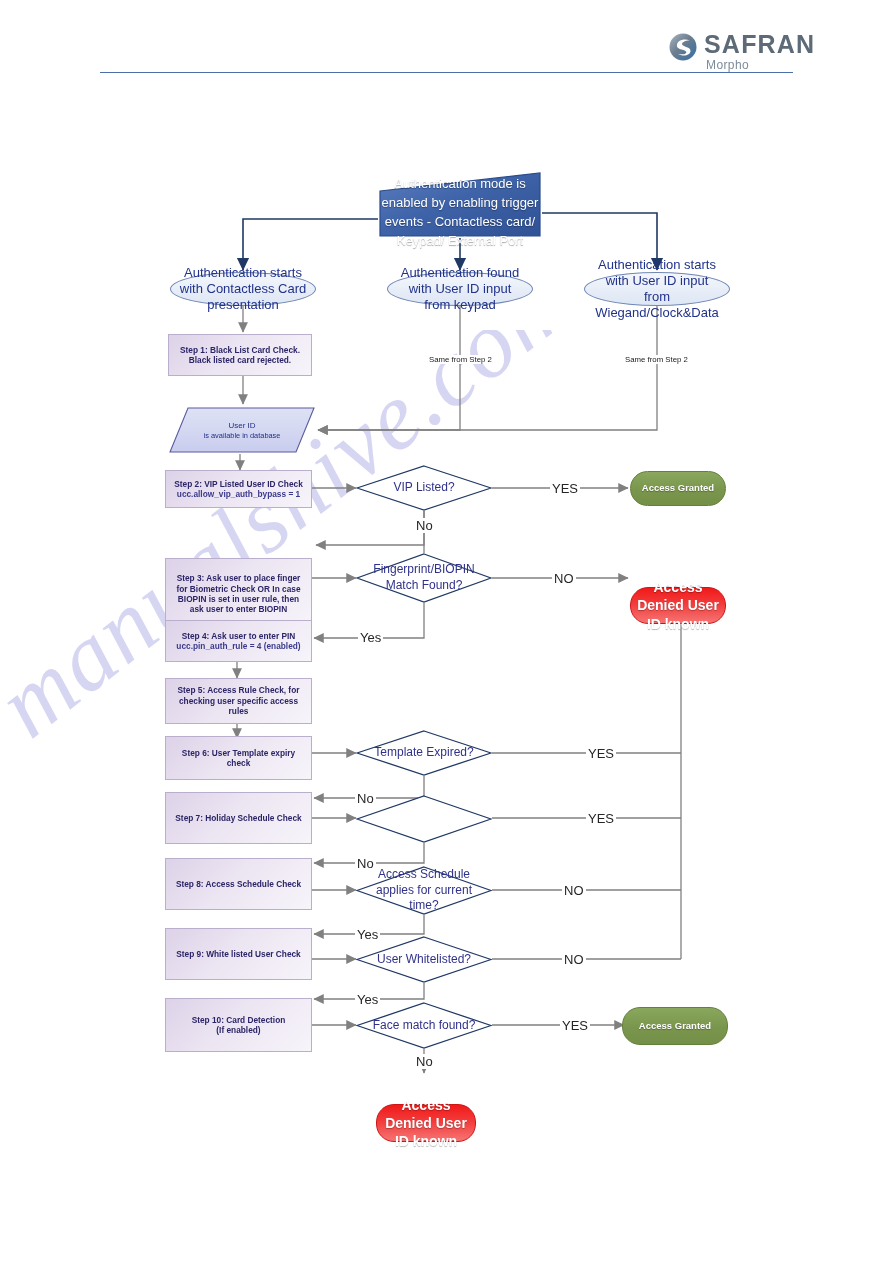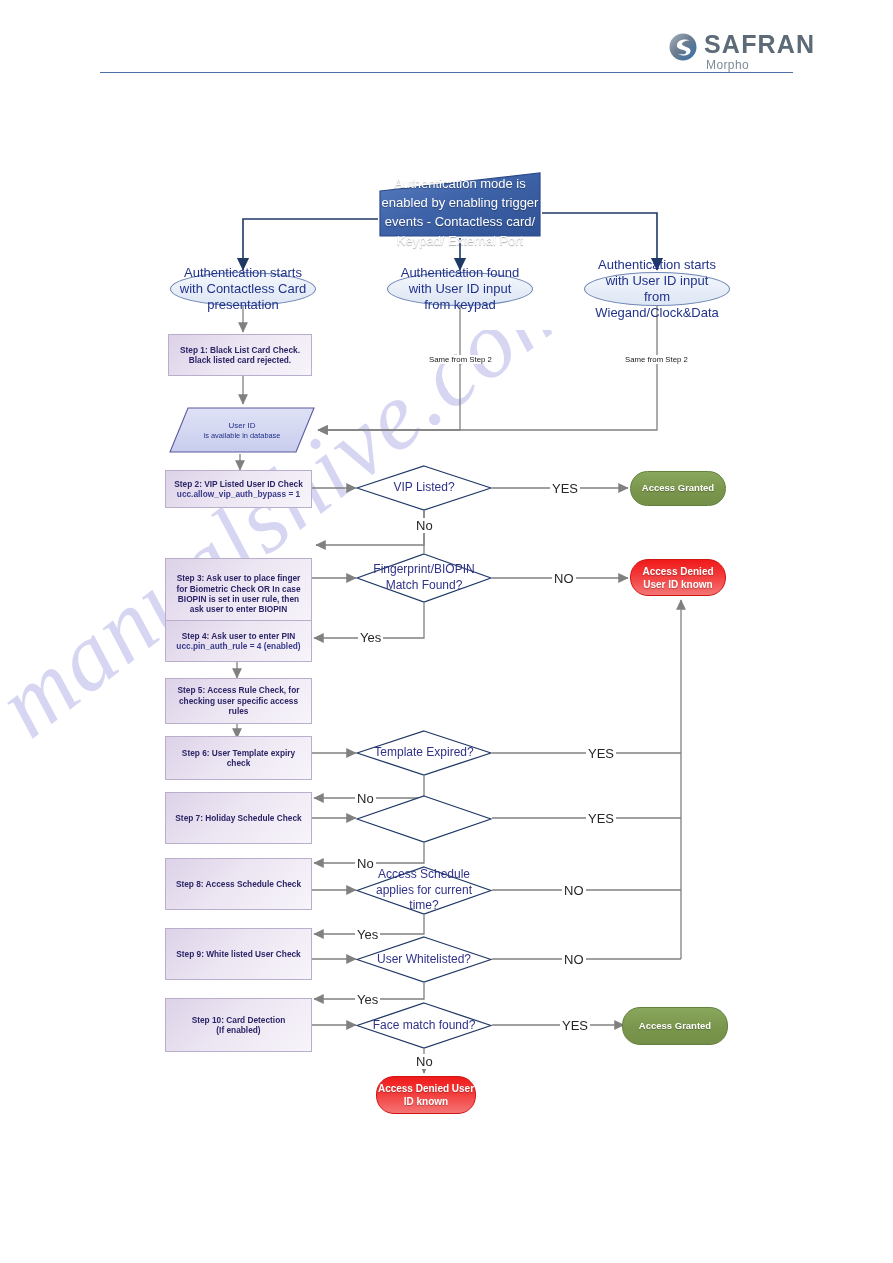--- a/index.html
+++ b/index.html
@@ -191,22 +191,23 @@
   }
   .pill-granted {
     background: linear-gradient(180deg, #8aa75e 0%, #7a964d 55%, #748f47 100%);
     border: 1px solid #63803c;
     font-size: 9.5px;
     text-shadow: 0 1px 1px rgba(0,0,0,.3);
   }
   .pill-denied {
     background: linear-gradient(180deg, #f01a1a 0%, #f33b3b 45%, #f57575 100%);
     border: 1px solid #cf1414;
-    font-size: 10px;
+    font-size: 14px;
     text-shadow: 0 1px 1px rgba(0,0,0,.28);
+    margin-top: 28px;
   }
 
   
   .edge-label {
     position: absolute;
     font-size: 13px;
     color: #262626;
     background: #ffffff;
     padding: 0 2px;
     white-space: nowrap;

